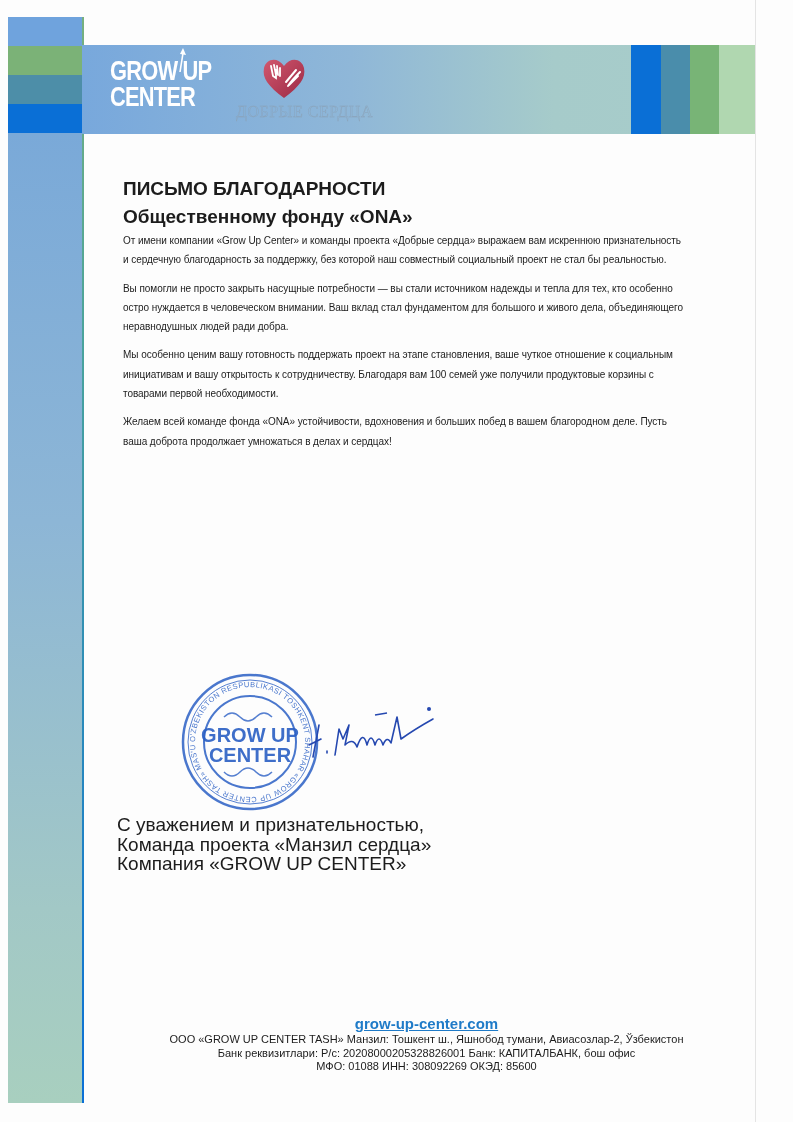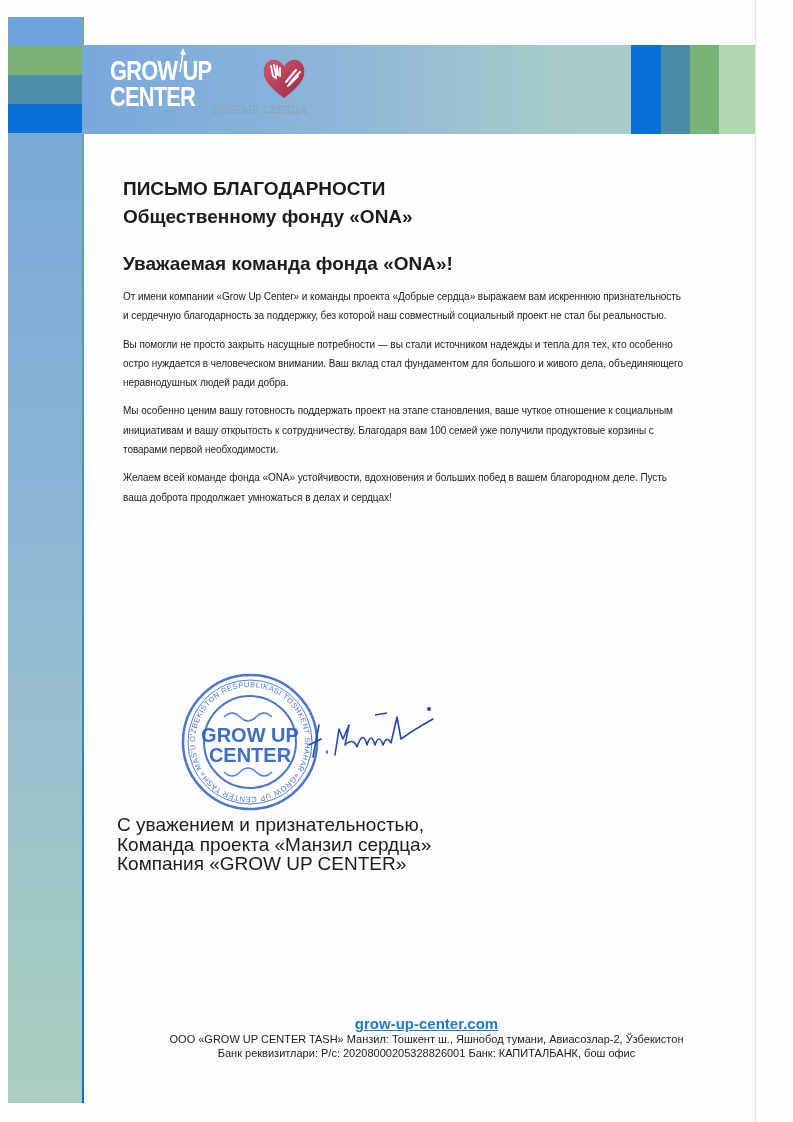--- a/index.html
+++ b/index.html
@@ -28,22 +28,22 @@
   .bar-2 { left: 661px; width: 29px; background: #4a8dab; }
   .bar-3 { left: 690px; width: 29px; background: #78b476; }
   .bar-4 { left: 719px; width: 36px; background: #b0d7b0; }
   .right-rule { position: absolute; left: 755px; top: 0; width: 1px; height: 1122px; background: #e4e4e4; }
 
   .logo-grow { position: absolute; left: 110px; top: 58px; color: #fff;
     font-family: "Liberation Sans", sans-serif; font-weight: bold;
     font-size: 28px; line-height: 26px; letter-spacing: -1px; transform: scaleX(0.78); transform-origin: left top; }
   .logo-arrow { position: absolute; left: 176px; top: 48px; }
   .heart { position: absolute; left: 262px; top: 56px; }
-  .kind-hearts { position: absolute; left: 212px; top: 103px; color: #9ab4c6;
-    font-family: "Liberation Serif", serif; font-size: 11px; letter-spacing: 0.5px;
+  .kind-hearts { position: absolute; left: 236px; top: 103px; color: #9ab4c6;
+    font-family: "Liberation Serif", serif; font-size: 16px; letter-spacing: 0.5px;
     -webkit-text-stroke: 0.4px #8aa2b8; color: transparent; }
 
   
   .content { position: absolute; left: 123px; top: 175px; width: 560px; }
   .title { font-weight: bold; font-size: 19px; line-height: 28px; margin: 0; }
   .salutation { font-weight: bold; font-size: 19px; margin: 22px 0 12px 0; }
   .para { font-size: 10px; line-height: 19.3px; margin: 0 0 9px 0; letter-spacing: -0.05px; }
 
   .stamp { position: absolute; left: 180px; top: 672px; }
   .signature { position: absolute; left: 305px; top: 695px; }
@@ -89,21 +89,20 @@
   </defs>
   <path d="M22 42 C6 30 0 22 2 12 C4 3 15 0 22 10 C29 0 40 3 42 12 C44 22 38 30 22 42 Z" fill="url(#hg)"></path>
   <path d="M9 10 L11 20 L14 22 L14 14 M12 9 L14 19 M15 10 L16 19 M18 12 L18 20" stroke="#fff" stroke-width="1.8" fill="none" stroke-linecap="round"></path>
   <path d="M26 30 C30 24 34 20 38 16 M24 26 L34 14 M27 29 L36 20" stroke="#fff" stroke-width="2" fill="none" stroke-linecap="round"></path>
 </svg>
 <div class="kind-hearts">ДОБРЫЕ СЕРДЦА</div>
 
 <div class="content">
   <h1 class="title">ПИСЬМО БЛАГОДАРНОСТИ</h1>
   <h2 class="title">Общественному фонду «ONA»</h2>
-  <p class="salutation">Уважаемая команда фонда «ONA»!</p>
   <p class="para">От имени компании «Grow Up Center» и команды проекта «Добрые сердца» выражаем вам искреннюю признательность и сердечную благодарность за поддержку, без которой наш совместный социальный проект не стал бы реальностью.</p>
   <p class="para">Вы помогли не просто закрыть насущные потребности — вы стали источником надежды и тепла для тех, кто особенно остро нуждается в человеческом внимании. Ваш вклад стал фундаментом для большого и живого дела, объединяющего неравнодушных людей ради добра.</p>
   <p class="para">Мы особенно ценим вашу готовность поддержать проект на этапе становления, ваше чуткое отношение к социальным инициативам и вашу открытость к сотрудничеству. Благодаря вам 100 семей уже получили продуктовые корзины с товарами первой необходимости.</p>
   <p class="para">Желаем всей команде фонда «ONA» устойчивости, вдохновения и больших побед в вашем благородном деле. Пусть ваша доброта продолжает умножаться в делах и сердцах!</p>
 </div>
 
 <svg class="stamp" width="140" height="140" viewBox="0 0 140 140">
   <defs>
     <path id="ring" d="M70,70 m-55,0 a55,55 0 1,1 110,0 a55,55 0 1,1 -110,0"></path>
   </defs>
@@ -128,13 +127,14 @@
 <div class="closing">
   <div>С уважением и признательностью,</div>
   <div>Команда проекта «Манзил сердца»</div>
   <div>Компания «GROW UP CENTER»</div>
 </div>
 
 <div class="footer">
   <a class="site-link">grow-up-center.com</a>
   <div class="footer-line">ООО «GROW UP CENTER TASH» Манзил: Тошкент ш., Яшнобод тумани, Авиасозлар-2, Ўзбекистон</div>
   <div class="footer-line">Банк реквизитлари: Р/с: 20208000205328826001  Банк: КАПИТАЛБАНК, бош офис</div>
+  <div class="footer-line">МФО: 01088  ИНН: 308092269  ОКЭД: 85600</div>
 </div>
 
 </body></html>

